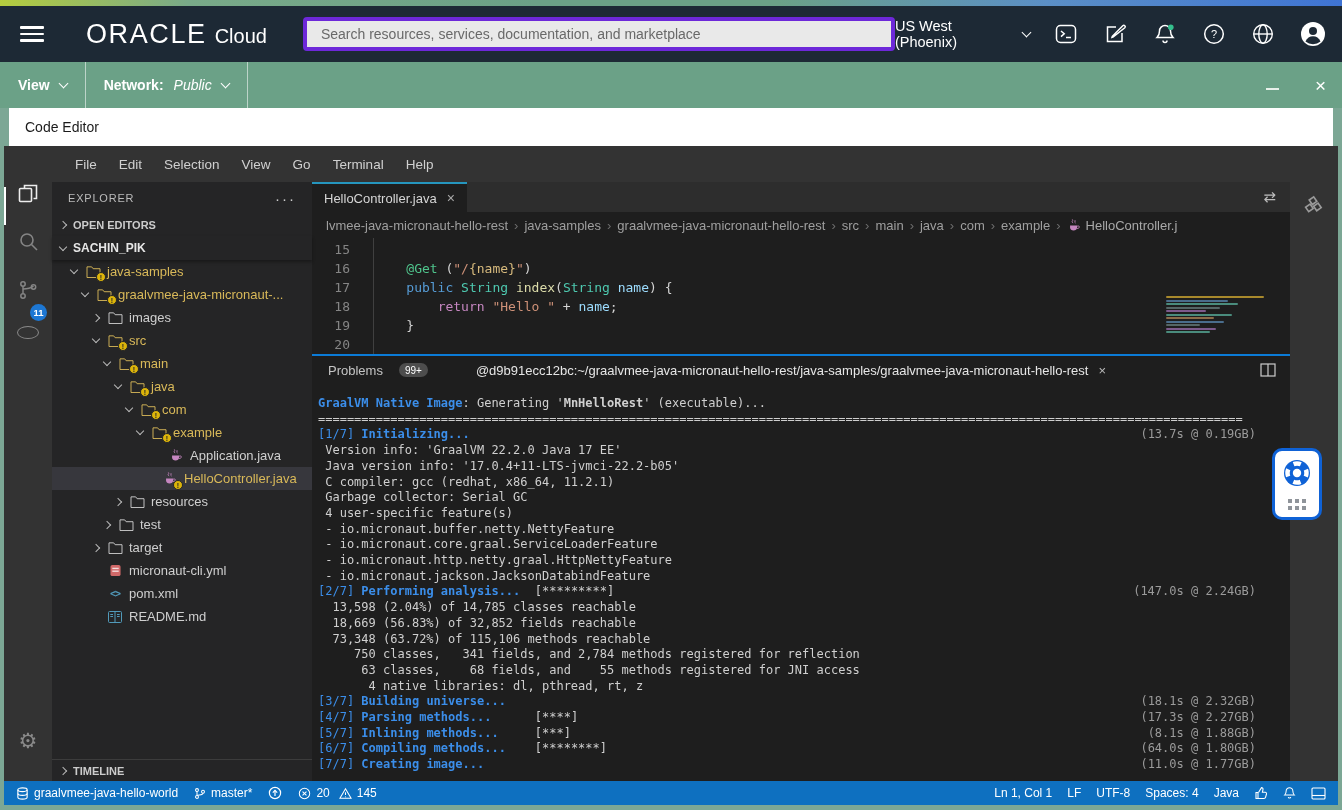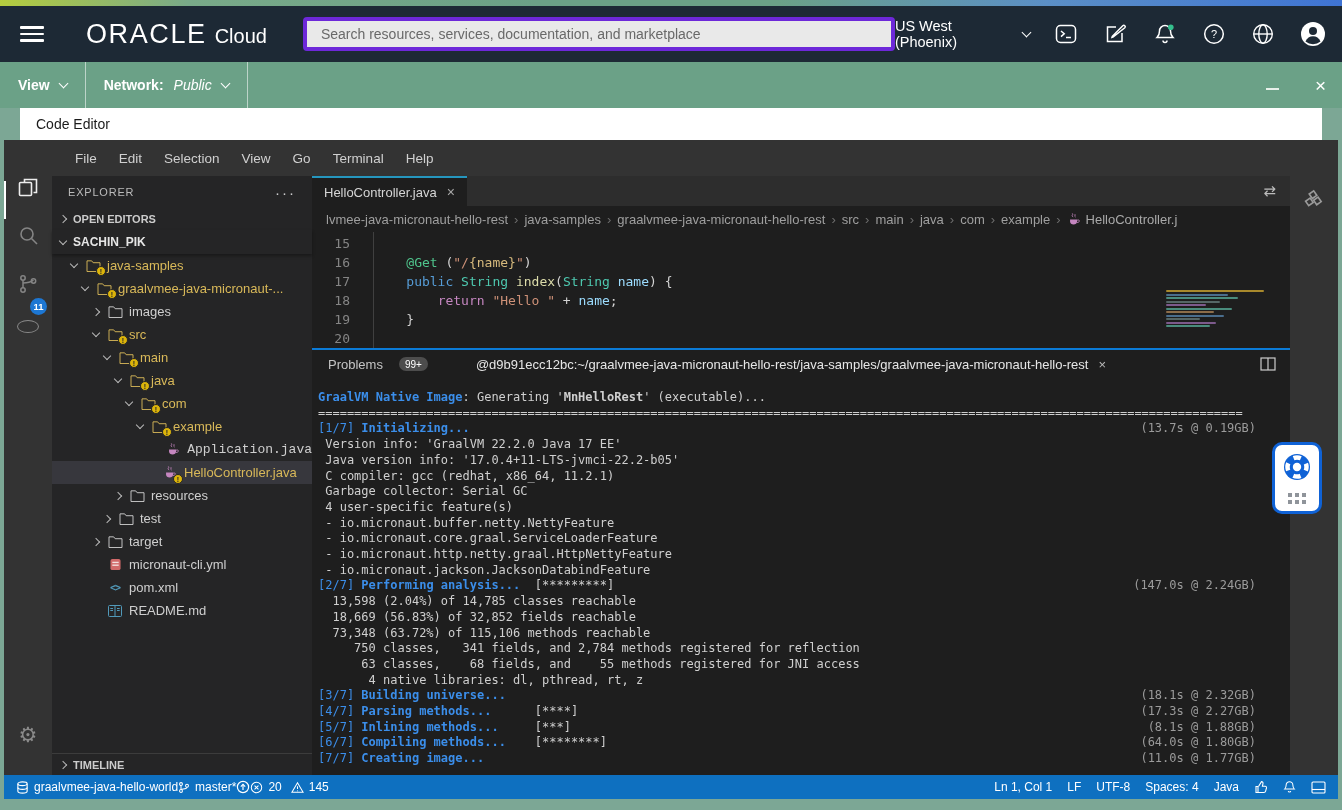--- a/index.html
+++ b/index.html
@@ -23,21 +23,21 @@
 .chev{display:inline-block;width:7px;height:7px;border-right:1.6px solid #fff;border-bottom:1.6px solid #fff;transform:rotate(45deg);margin-top:-4px}
 .hicon{display:flex;align-items:center;justify-content:center;width:26px;height:26px;cursor:pointer}
 
 .tbar{height:46px;background:#6ba187;display:flex;align-items:center;color:#fff;position:relative}
 .tbtn{padding:0 18px;height:100%;display:flex;align-items:center;gap:10px;font-size:14px;font-weight:700;border-right:1px solid rgba(255,255,255,.55);cursor:pointer}
 .tbtn .val{font-weight:400;font-style:italic}
 .win-controls{position:absolute;right:16px;top:0;height:100%;display:flex;align-items:center;gap:36px}
 .minbtn{width:13px;height:2px;background:#e8f0ea;margin-top:8px;cursor:pointer}
 .closebtn{font-size:19px;color:#fff;cursor:pointer;line-height:1}
 
-.whitebar{height:32px;background:#fff;margin:0 20px;display:flex;align-items:center;padding-left:16px;font-size:14px;color:#1b1b1b}
+.whitebar{height:38px;background:#fff;margin:0 9px;display:flex;align-items:center;padding-left:16px;font-size:14px;color:#1b1b1b}
 
 .ide{position:relative;margin:0 4px;height:659px;background:#1e1e1e;color:#ccc}
 .menubar{height:36px;background:#333;display:flex;align-items:center;padding-left:60px;color:#d0d0d0}
 .menu-item{padding:0 11px;font-size:13.5px;cursor:pointer}
 .ide-row{position:absolute;top:36px;left:0;right:0;bottom:24px;display:flex}
 
 .activity{width:48px;background:#333;display:flex;flex-direction:column;align-items:center}
 .act-item{height:48px;width:48px;display:flex;align-items:flex-start;justify-content:center;position:relative;color:#858585;cursor:pointer}
 .act-item.active{color:#ededed}
 .act-item.active::before{content:"";position:absolute;left:0;top:5px;bottom:5px;width:2px;background:#fff}
@@ -92,21 +92,21 @@
 .pbadge{background:#4d4d4d;border-radius:11px;padding:1.5px 6px;font-size:10px;margin-left:16px;color:#fff}
 .ptab{margin-left:48px;color:#e6e6e6;display:flex;align-items:center;gap:10px;cursor:pointer}
 .ptab .x{color:#bbb}
 .phead-actions{margin-left:auto;padding-right:14px;cursor:pointer;display:flex;align-items:center}
 .term{flex:1;padding:12px 34px 0 6px;font-family:"DejaVu Sans Mono",monospace;font-size:12px;line-height:15.7px;color:#cfcfcf;overflow:hidden}
 .tline{white-space:pre;position:relative;min-height:15.7px}
 .timing{position:absolute;right:0;top:0;color:#9b9b9b}
 .tblue{color:#3b8eea}.tb{font-weight:700}
 
 .statusbar{position:absolute;left:0;right:0;bottom:0;height:24px;background:#0e70c0;display:flex;align-items:center;color:#fff;font-size:12px;padding:0 12px}
-.sbgrp{display:flex;align-items:center;gap:0}
+.sbgrp{display:flex;align-items:center;gap:16px}
 .sbitem{display:flex;align-items:center;gap:5px;cursor:pointer}
 .sb-right{margin-left:auto;display:flex;align-items:center;gap:15px}
 .statusbar svg{display:block}
 
 .assist{position:absolute;right:16px;top:302px;width:50px;height:72px;background:#fff;border:3px solid #0f62d6;border-radius:10px;z-index:9;display:flex;flex-direction:column;align-items:center;justify-content:center;gap:7px;cursor:pointer}
 .dotgrid{display:grid;grid-template-columns:repeat(3,5px);grid-auto-rows:5px;gap:2px}
 .dotgrid span{width:4px;height:4px;background:#8f949a}
 </style>
 </head>
 <body>
@@ -325,21 +325,21 @@
             <div class="trow warn" style="padding-left: 85px;">
               <span class="tchev down"></span>
               <span class="ticon">
                 <svg width="15" height="13" viewBox="0 0 16 14">
                   <path d="M1 2h5l1.6 2H15v9.5H1z" fill="none" stroke="currentColor"></path>
                 </svg>
                 <span class="warnb">!</span>
               </span>
               <span>example</span>
             </div>
-            <div class="trow" style="padding-left: 102px; font-family: Liberation Mono, monospace;">
+            <div class="trow" style="padding-left: 102px;">
               <span class="chev-sp"></span>
               <span class="ticon java">
                 <svg width="14" height="15" viewBox="0 0 16 16">
                   <path d="M6 1c2 1.5-2 2.5 1 4" fill="none" stroke="currentColor"></path>
                   <path d="M9 2c1.5 1.2-1.5 2 .8 3.2" fill="none" stroke="currentColor"></path>
                   <path d="M3.5 8h8v2.2c0 2-1.8 3.4-4 3.4s-4-1.4-4-3.4z" fill="currentColor"></path>
                   <path d="M11.5 8.8c1.6-.6 2.7 0 2.7.9s-1.2 1.6-2.9 1.8" fill="none" stroke="currentColor"></path>
                 </svg>
               </span>
               <span>Application.java</span>

